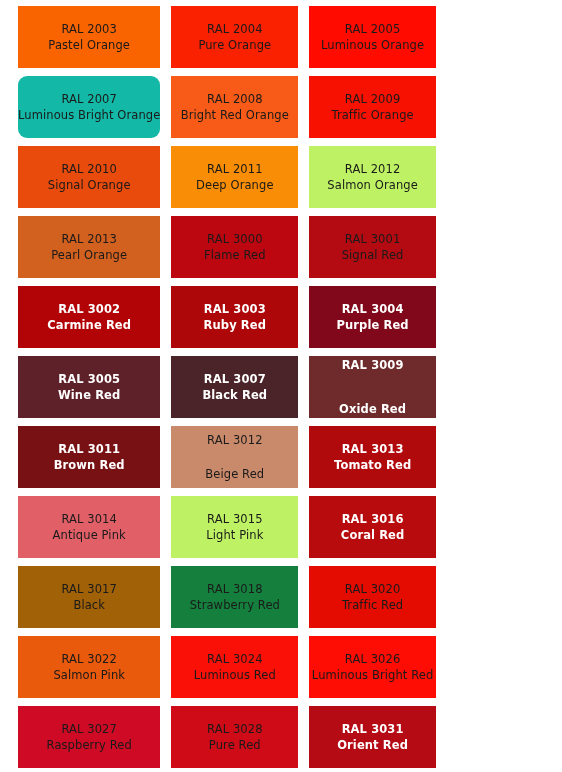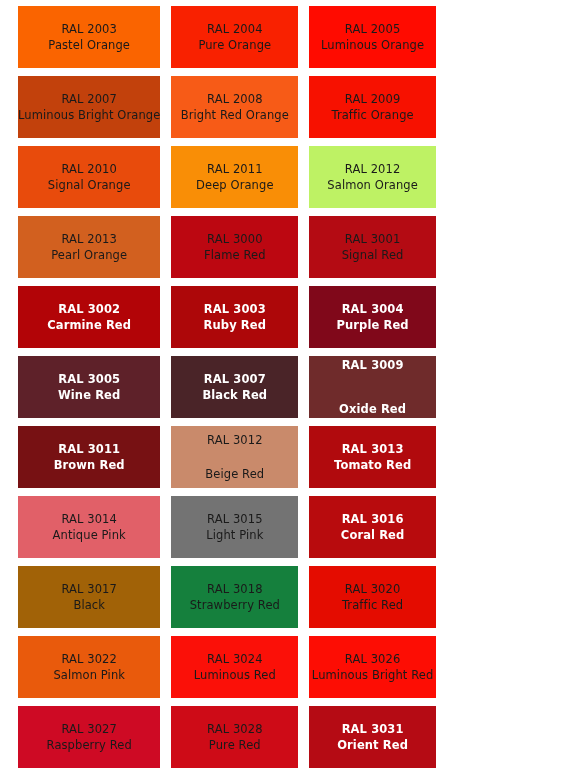--- a/index.html
+++ b/index.html
@@ -63,21 +63,21 @@
       <span class="name">Pastel Orange</span>
     </div>
     <div class="swatch dark-text" style="background-color: rgb(249, 33, 0);">
       <span class="code">RAL 2004</span>
       <span class="name">Pure Orange</span>
     </div>
     <div class="swatch dark-text" style="background-color: rgb(255, 11, 0);">
       <span class="code">RAL 2005</span>
       <span class="name">Luminous Orange</span>
     </div>
-    <div class="swatch dark-text" style="background-color: #c2410c;">
+    <div class="swatch dark-text" style="background-color: #14b8a6; border-radius: 9px;">
       <span class="code">RAL 2007</span>
       <span class="name">Luminous Bright Orange</span>
     </div>
     <div class="swatch dark-text" style="background-color: rgb(247, 91, 23);">
       <span class="code">RAL 2008</span>
       <span class="name">Bright Red Orange</span>
     </div>
     <div class="swatch dark-text" style="background-color: rgb(247, 17, 0);">
       <span class="code">RAL 2009</span>
       <span class="name">Traffic Orange</span>
@@ -139,21 +139,21 @@
       <span class="name">Beige Red</span>
     </div>
     <div class="swatch light-text" style="background-color: rgb(177, 10, 13);">
       <span class="code">RAL 3013</span>
       <span class="name">Tomato Red</span>
     </div>
     <div class="swatch dark-text" style="background-color: rgb(225, 96, 104);">
       <span class="code">RAL 3014</span>
       <span class="name">Antique Pink</span>
     </div>
-    <div class="swatch dark-text" style="background-color: #737373;">
+    <div class="swatch dark-text" style="background-color: #bef264;">
       <span class="code">RAL 3015</span>
       <span class="name">Light Pink</span>
     </div>
     <div class="swatch light-text" style="background-color: rgb(184, 11, 13);">
       <span class="code">RAL 3016</span>
       <span class="name">Coral Red</span>
     </div>
     <div class="swatch dark-text" style="background-color: #a16207;">
       <span class="code">RAL 3017</span>
       <span class="name">Black</span>

